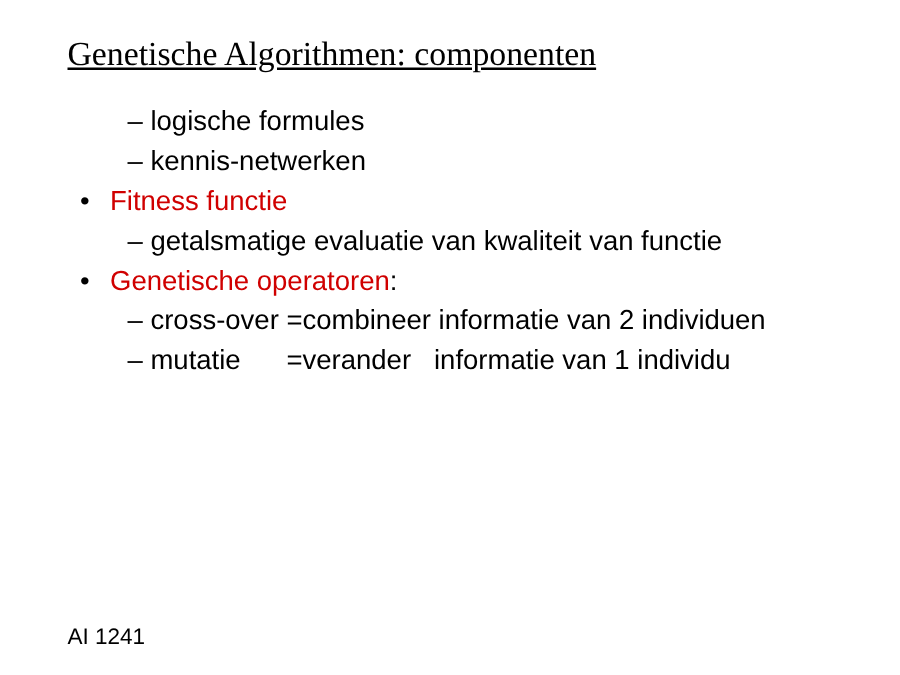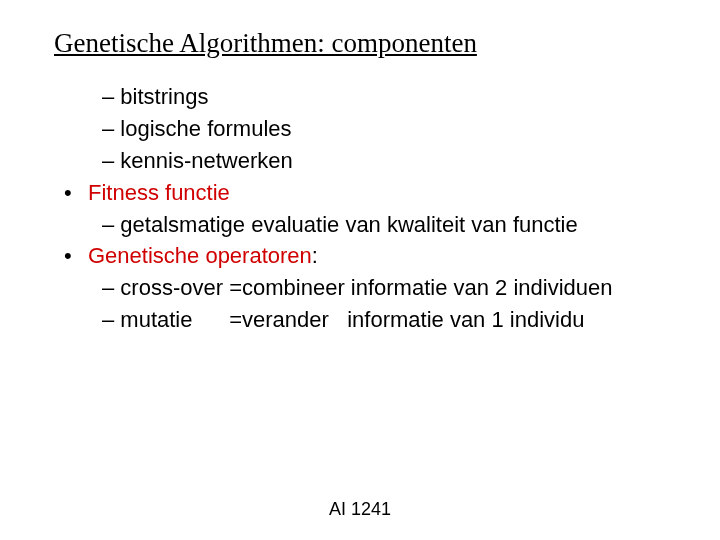--- a/index.html
+++ b/index.html
@@ -37,32 +37,31 @@
   .red { color: #d00000; }
   .sub-line {
     padding-left: 16px;
   }
   .footer {
     position: absolute;
     bottom: 20px;
     left: 54px;
     right: 54px;
     display: flex;
-    justify-content: center;
+    justify-content: flex-start;
     font-size: 18px;
   }
 </style>
 </head>
 <body>
 
 <div class="title">Genetische Algorithmen: componenten</div>
 
 <div class="content">
 
-  <div class="sub-line">– bitstrings</div>
   <div class="sub-line">– logische formules</div>
   <div class="sub-line">– kennis-netwerken</div>
 
   <div class="bullet-line">
     <span class="red">Fitness functie</span>
   </div>
   <div class="sub-line">– getalsmatige evaluatie van kwaliteit van functie</div>
 
   <div class="bullet-line">
     <span class="red">Genetische operatoren</span><span>:</span>

